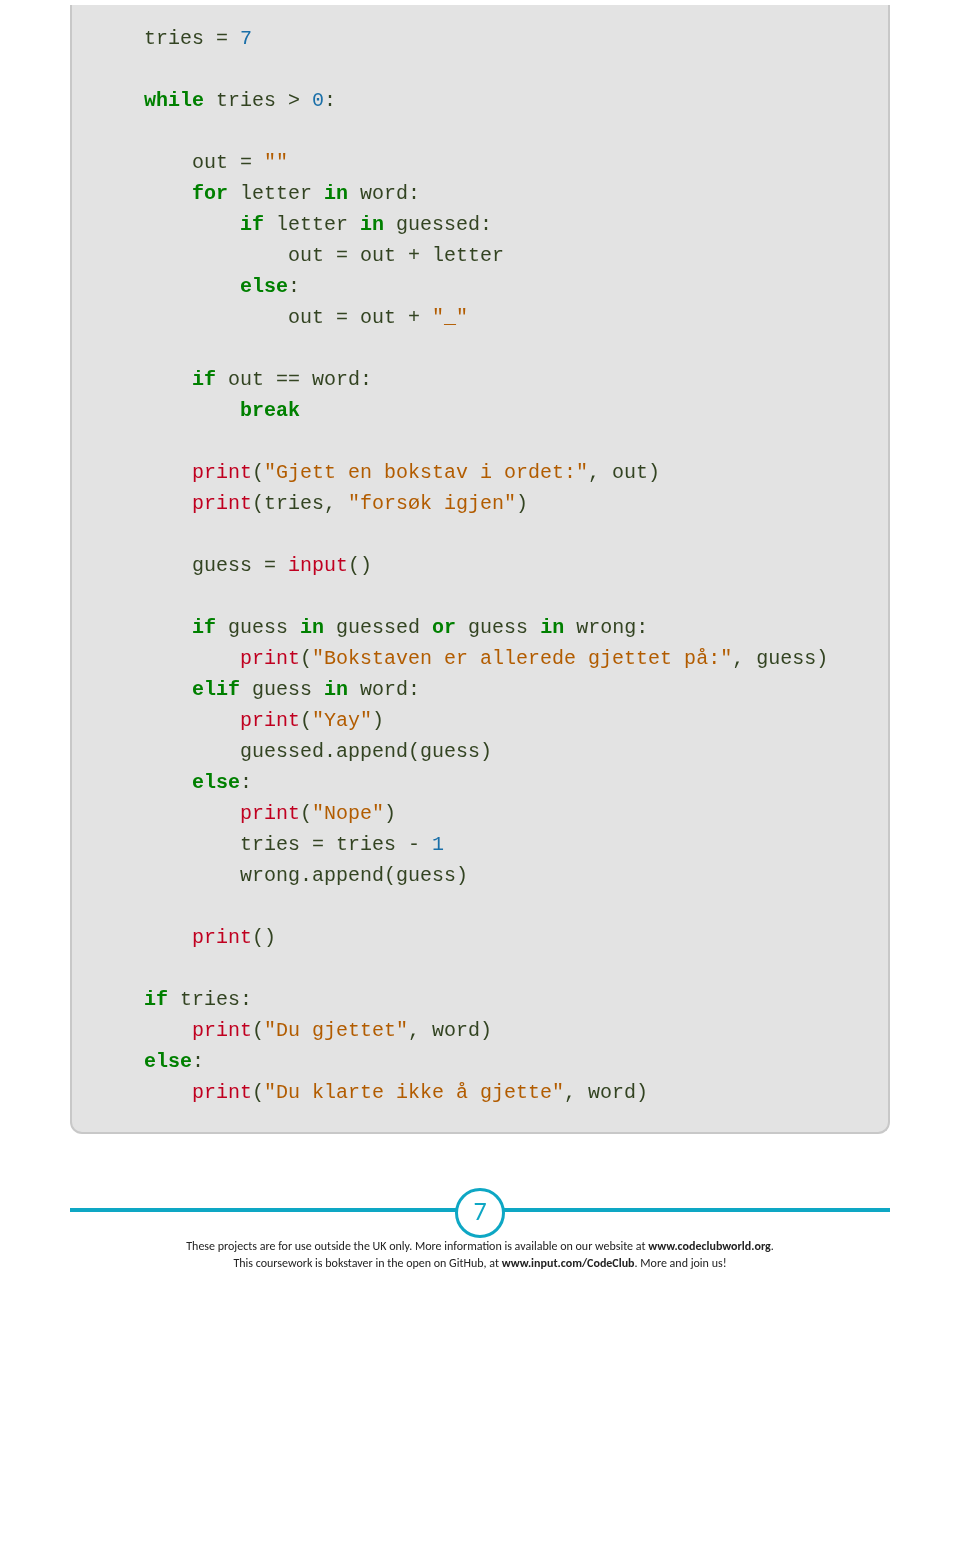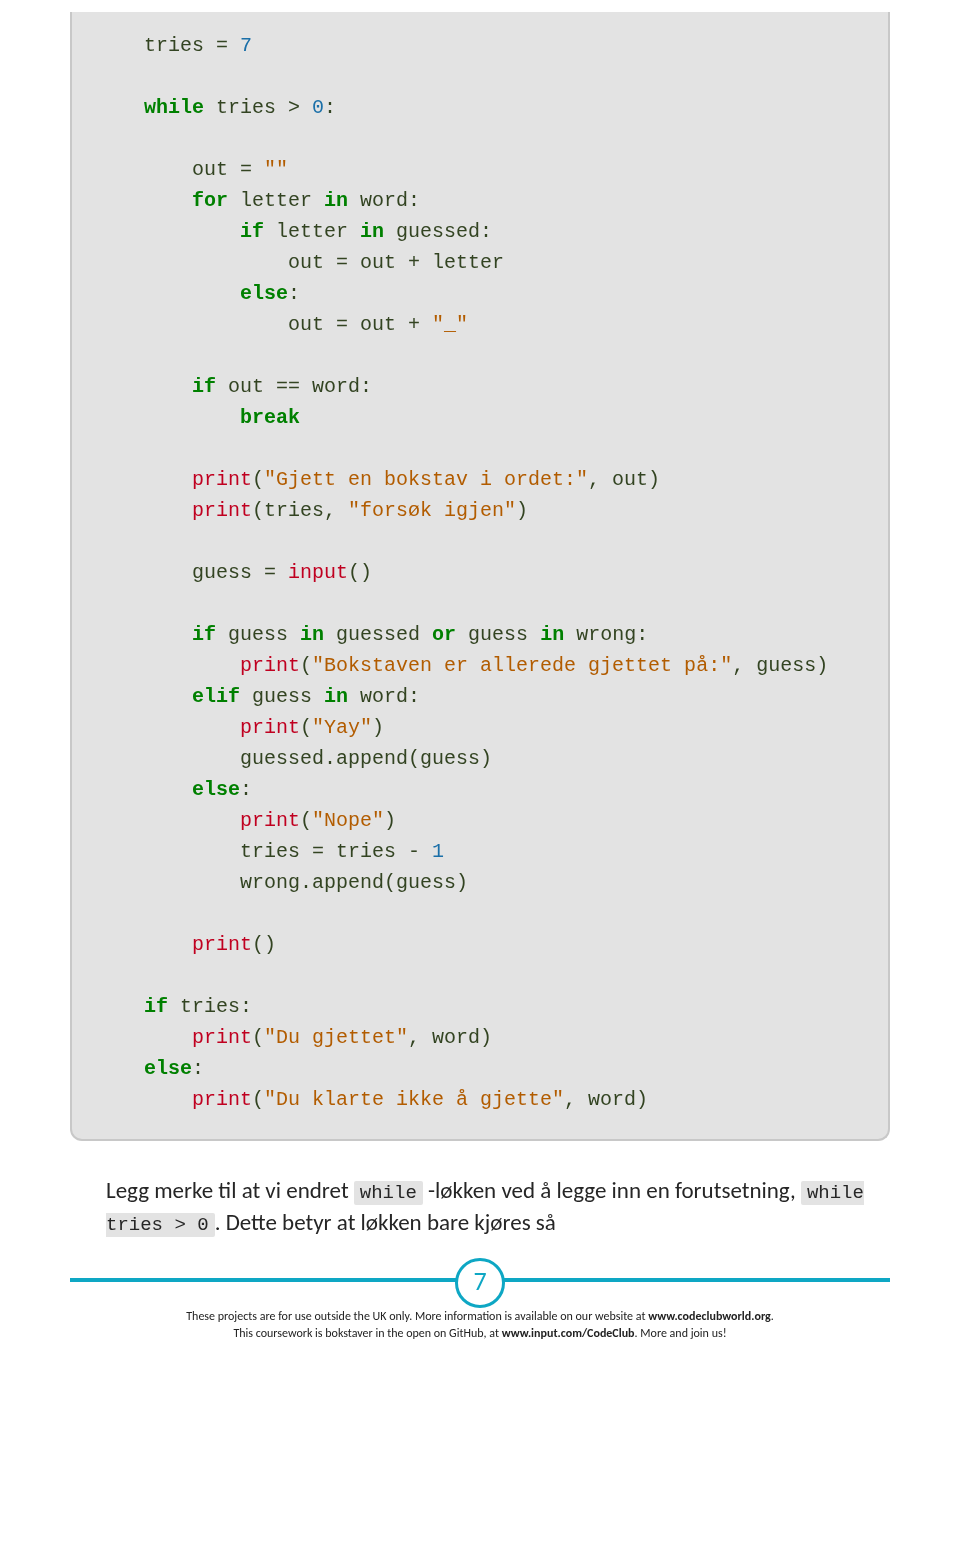--- a/index.html
+++ b/index.html
@@ -4,21 +4,21 @@
 <style>
   body {
     margin: 0;
     padding: 0;
     background: #fff;
     font-family: Calibri, "Segoe UI", Arial, sans-serif;
     color: #222;
     width: 960px;
   }
   .page {
-    padding: 12px 70px 40px 70px;
+    padding: 5px 70px 40px 70px;
     position: relative;
     min-height: 1544px;
     box-sizing: border-box;
     border-radius: 29px;
   }
   .code-block {
     background: #e3e3e3;
     border: 2px solid #c8c8c8;
     border-top: none;
     border-radius: 0 0 12px 12px;
@@ -123,23 +123,20 @@
             <span>wrong.append(guess)</span>
 
         <span class="fn">print</span><span>()</span>
 
     <span class="kw">if</span><span> tries:</span>
         <span class="fn">print</span><span>(</span><span class="str">"Du gjettet"</span><span>, word)</span>
     <span class="kw">else</span><span>:</span>
         <span class="fn">print</span><span>(</span><span class="str">"Du klarte ikke å gjette"</span><span>, word)</span></div>
 
   <div class="body-text">
-    <p style="margin:0 0 0 36px;">
-      <span>Legg merke til at vi endret </span><span class="inline-code">while</span><span> -løkken ved å legge inn en forutsetning, </span><span class="inline-code">while tries &gt; 0</span><span>. Dette betyr at løkken bare kjøres så</span>
-    </p>
   </div>
 
   <div style="height:30px;"></div>
 
   <div class="footer-sep">
     <div class="page-num-wrap">
       <span>7</span>
     </div>
   </div>
 

